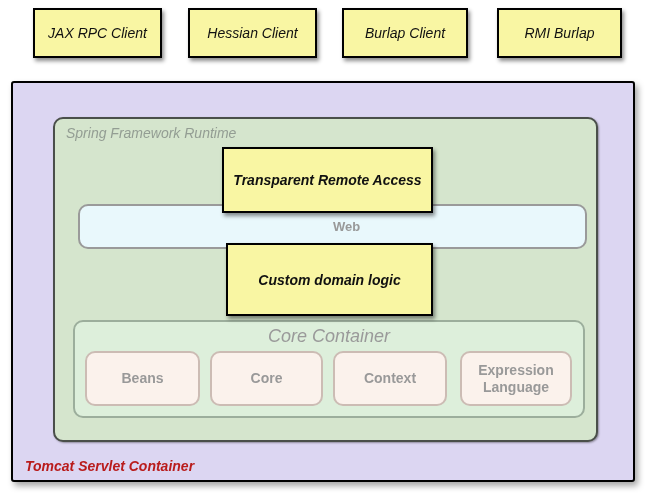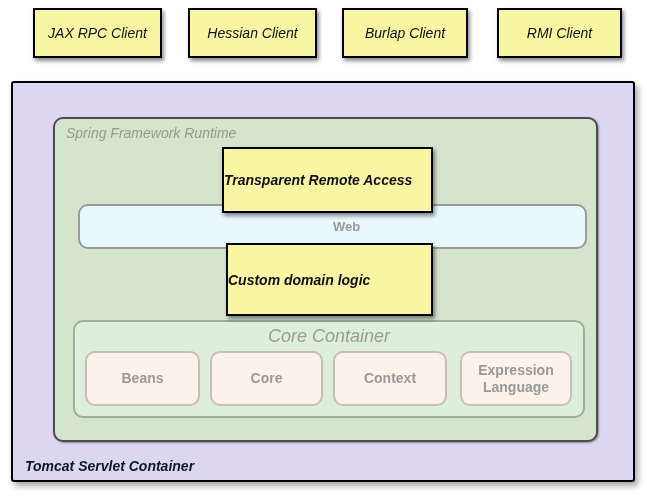--- a/index.html
+++ b/index.html
@@ -51,21 +51,21 @@
     box-shadow: 3px 4px 6px rgba(0,0,0,0.35);
     box-sizing: border-box;
   }
   .tomcat-label {
     position: absolute;
     left: 12px;
     bottom: 6px;
     font-weight: bold;
     font-style: italic;
     font-size: 14px;
-    color: #0f172a;
+    color: #b91c1c;
   }
 
   
   .runtime {
     position: absolute;
     left: 40px;
     top: 34px;
     width: 545px;
     height: 325px;
     background: #d5e5cd;
@@ -106,20 +106,21 @@
 
   
   .yellow-box {
     position: absolute;
     background: #f9f6a3;
     border: 2px solid #000;
     box-shadow: 2px 3px 4px rgba(0,0,0,0.45);
     box-sizing: border-box;
     display: flex;
     align-items: center;
+    justify-content: center;
     font-weight: bold;
     font-style: italic;
     font-size: 14px;
     color: #111;
     text-align: center;
     z-index: 3;
   }
   .remote-access { left: 167px; top: 28px;  width: 211px; height: 66px; }
   .domain-logic  { left: 171px; top: 124px; width: 207px; height: 73px; }
 
@@ -174,21 +175,21 @@
   <div class="client-box client-0">
     <span>JAX RPC Client</span>
   </div>
   <div class="client-box client-1">
     <span>Hessian Client</span>
   </div>
   <div class="client-box client-2">
     <span>Burlap Client</span>
   </div>
   <div class="client-box client-3">
-    <span>RMI Client</span>
+    <span>RMI Burlap</span>
   </div>
 
   <div class="tomcat">
 
     <div class="runtime">
       <span class="runtime-label">Spring Framework Runtime</span>
 
       <div class="web-bar">
         <span>Web</span>
       </div>

